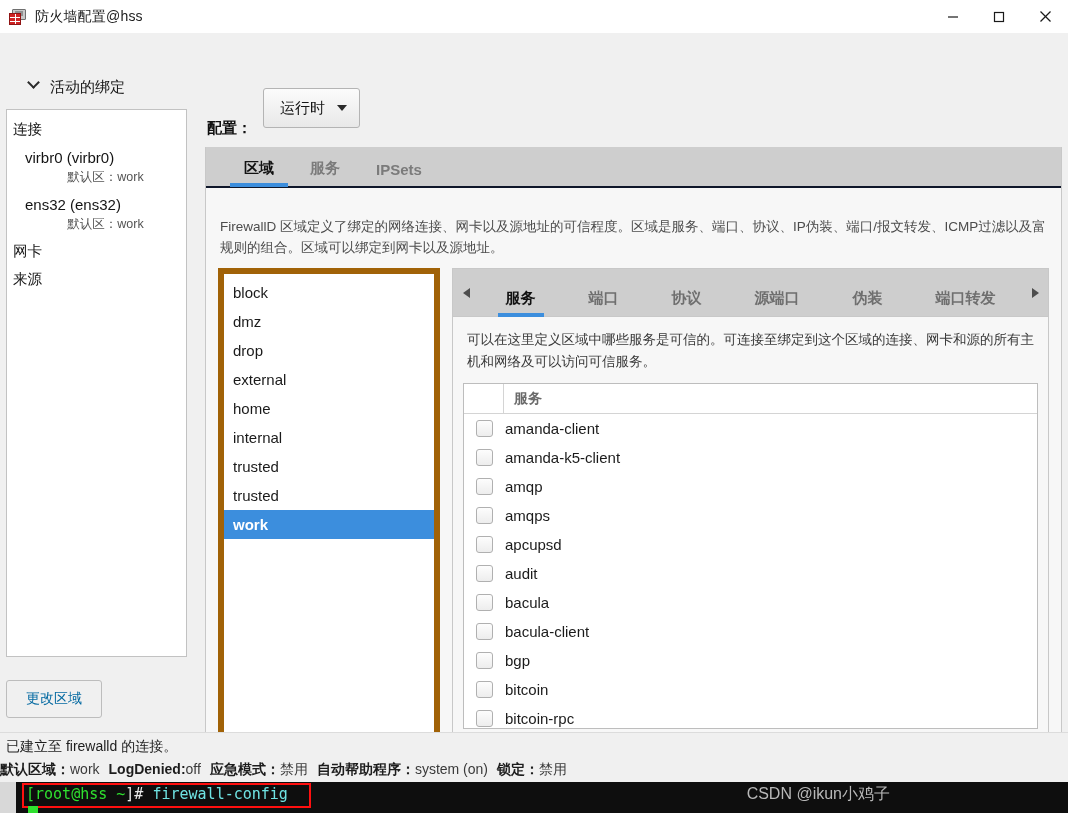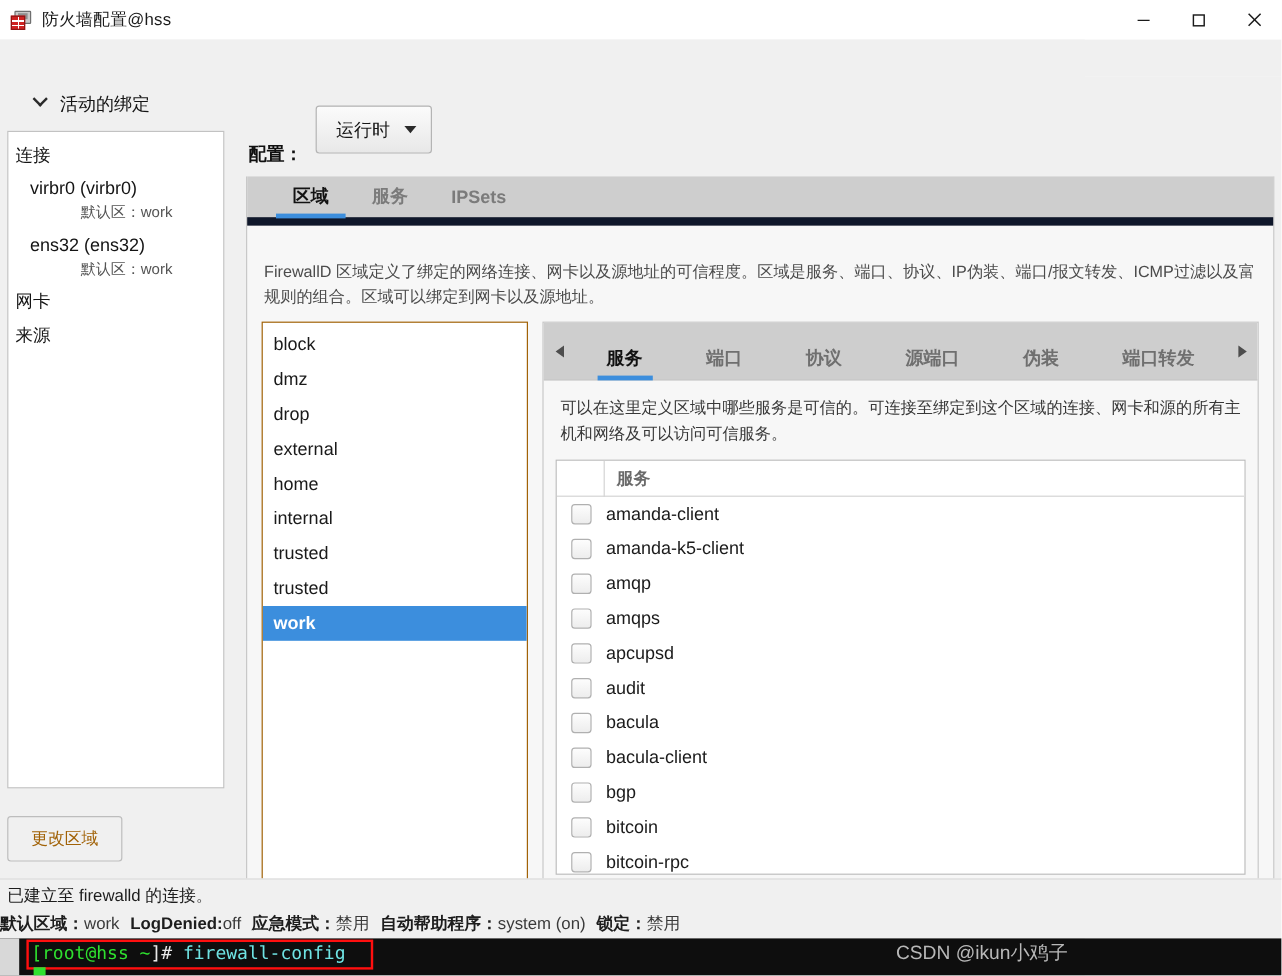--- a/index.html
+++ b/index.html
@@ -104,21 +104,21 @@
   .bind-conn { padding: 7px 0 2px 18px; }
   .bind-conn .name { font-size: 15px; color: #141414; line-height: 20px; }
   .bind-conn .sub { font-size: 12.5px; color: #545454; line-height: 18px; text-align: center; }
   .bind-row { font-size: 14.5px; color: #141414; padding: 7px 0 2px 6px; }
 
   .change-zone-btn {
     position: absolute; left: 6px; bottom: 14px;
     width: 96px; height: 38px;
     background: #f0f0f0;
     border: 1px solid #bdbdbd; border-radius: 3px;
-    font-size: 14px; color: #a16207;
+    font-size: 14px; color: #0369a1;
     display: flex; align-items: center; justify-content: center;
   }
 
   
   .right-pane {
     flex: 1; position: relative; padding: 0 6px 0 8px;
   }
   .config-row {
     display: flex; align-items: center; gap: 11px;
     padding: 14px 0 9px 4px;
@@ -141,21 +141,21 @@
   .notebook {
     position: relative;
     margin-left: 2px;
     height: 588px;
     background: #f7f7f7;
     border: 1px solid #c8c8c8; border-top: none;
   }
   .nb-tabstrip {
     height: 41px; background: #cecece;
     display: flex; align-items: flex-end;
-    border-bottom: 7px solid #0f172a;
+    border-bottom: 2px solid #0f172a;
   }
   .nb-tab {
     padding: 0 18px 8px 18px; font-size: 15px; color: #7b7b7b;
     position: relative; font-weight: bold;
   }
   .nb-tab:first-child { margin-left: 20px; }
   .nb-tab.active { color: #121212; }
   .nb-tab.active:after {
     content: ""; position: absolute; left: 4px; right: 4px; bottom: -1px;
     height: 4px; background: #3c8edd;
@@ -166,21 +166,21 @@
     padding: 28px 14px 10px 14px;
   }
 
   .panes {
     display: flex; gap: 12px; padding: 0 12px 14px 12px; height: 486px;
   }
 
   
   .zone-list {
     width: 222px; flex: none;
-    background: #ffffff; border: 1px solid #a16207;
+    background: #ffffff; border: 6px solid #a16207;
     padding-top: 4px; overflow: hidden;
   }
   .zone-item {
     font-size: 15px; color: #1a1a1a; line-height: 29px; padding-left: 9px;
   }
   .zone-item.selected { background: #3c8edd; color: #ffffff; font-weight: bold; }
 
   
   .inner-nb {
     flex: 1; background: #f7f7f7; border: 1px solid #c8c8c8;

